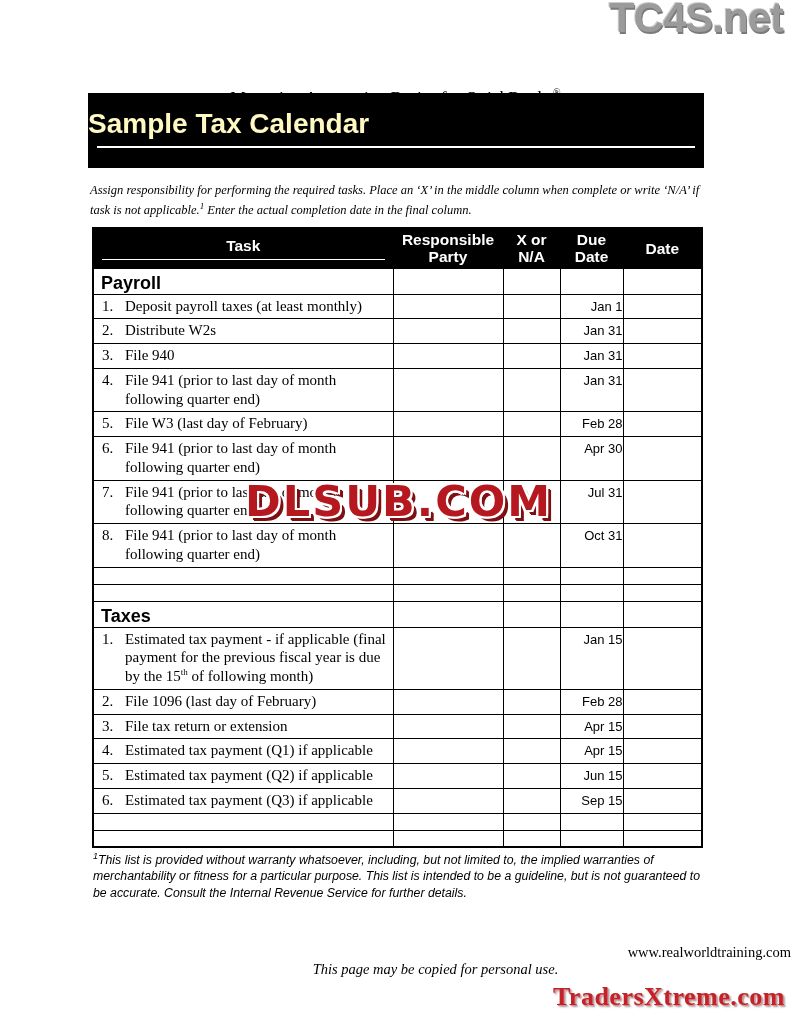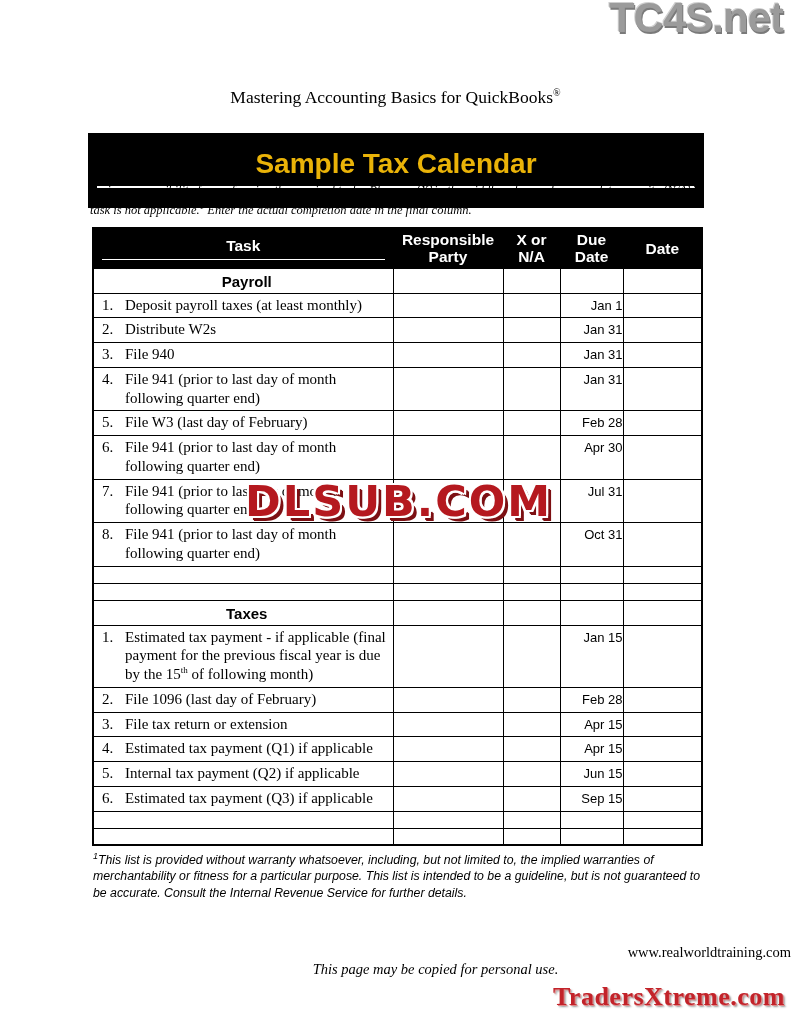--- a/index.html
+++ b/index.html
@@ -36,21 +36,21 @@
   }
 
   
   .book-title {
     position:absolute; top:46px; left:0; width:100%;
     text-align:center; font-size:17.5px;margin-top:41px;
   }
   .book-title sup { font-size:10px; }
   .banner {
     position:absolute; left:88px; top:93px; width:616px; height:75px;
-    background:#000; color:#eab308; text-align:center;margin-top:40px;
+    background:#000; color:#fef9c3; text-align:left;
   }
   .banner-title {
     font-family:"Liberation Sans", sans-serif; font-weight:bold;
     font-size:28px; padding-top:15px;
   }
   .banner-underline { width:598px; height:2px; background:#fff; margin:6px auto 0 auto; }
 
   
   .instructions {
     position:absolute; left:90px; top:181px; width:616px;
@@ -69,21 +69,21 @@
     background:#000; color:#fff; border-color:#000;
     font-family:"Liberation Sans", sans-serif; font-weight:bold;
     font-size:15.5px; line-height:1.12; height:38px;
     vertical-align:middle; text-align:center; padding:2px;
   }
   .th-underline { height:1px; background:#fff; width:96%; margin:4px auto 0 auto; }
   .tax-table tbody td { vertical-align:top; font-size:15px; background:transparent; }
   tr.section-row td { height:25px; }
   .section-title {
     font-family:"Liberation Sans", sans-serif; font-weight:bold;
-    font-size:15px; padding:4px 0 0 7px;text-align:center;
+    font-size:18px; padding:4px 0 0 7px;
   }
   tr.task-row td { height:24px; }
   .task-flex { display:flex; padding:2px 4px 3px 8px; line-height:1.25; }
   .task-num { flex:0 0 23px; }
   .task-text { flex:1; padding-right:2px; }
   .task-text sup { font-size:9px; }
   .due {
     text-align:right; font-family:"Liberation Sans", sans-serif;
     font-size:13px; padding-top:4px;
   }
@@ -337,21 +337,21 @@
             <td></td>
             <td>
               <div class="due">Apr 15</div>
             </td>
             <td></td>
           </tr>
           <tr class="task-row">
             <td>
               <div class="task-flex">
                 <span class="task-num">5.</span>
-                <span class="task-text">Internal tax payment (Q2) if applicable</span>
+                <span class="task-text">Estimated tax payment (Q2) if applicable</span>
               </div>
             </td>
             <td></td>
             <td></td>
             <td>
               <div class="due">Jun 15</div>
             </td>
             <td></td>
           </tr>
           <tr class="task-row">

